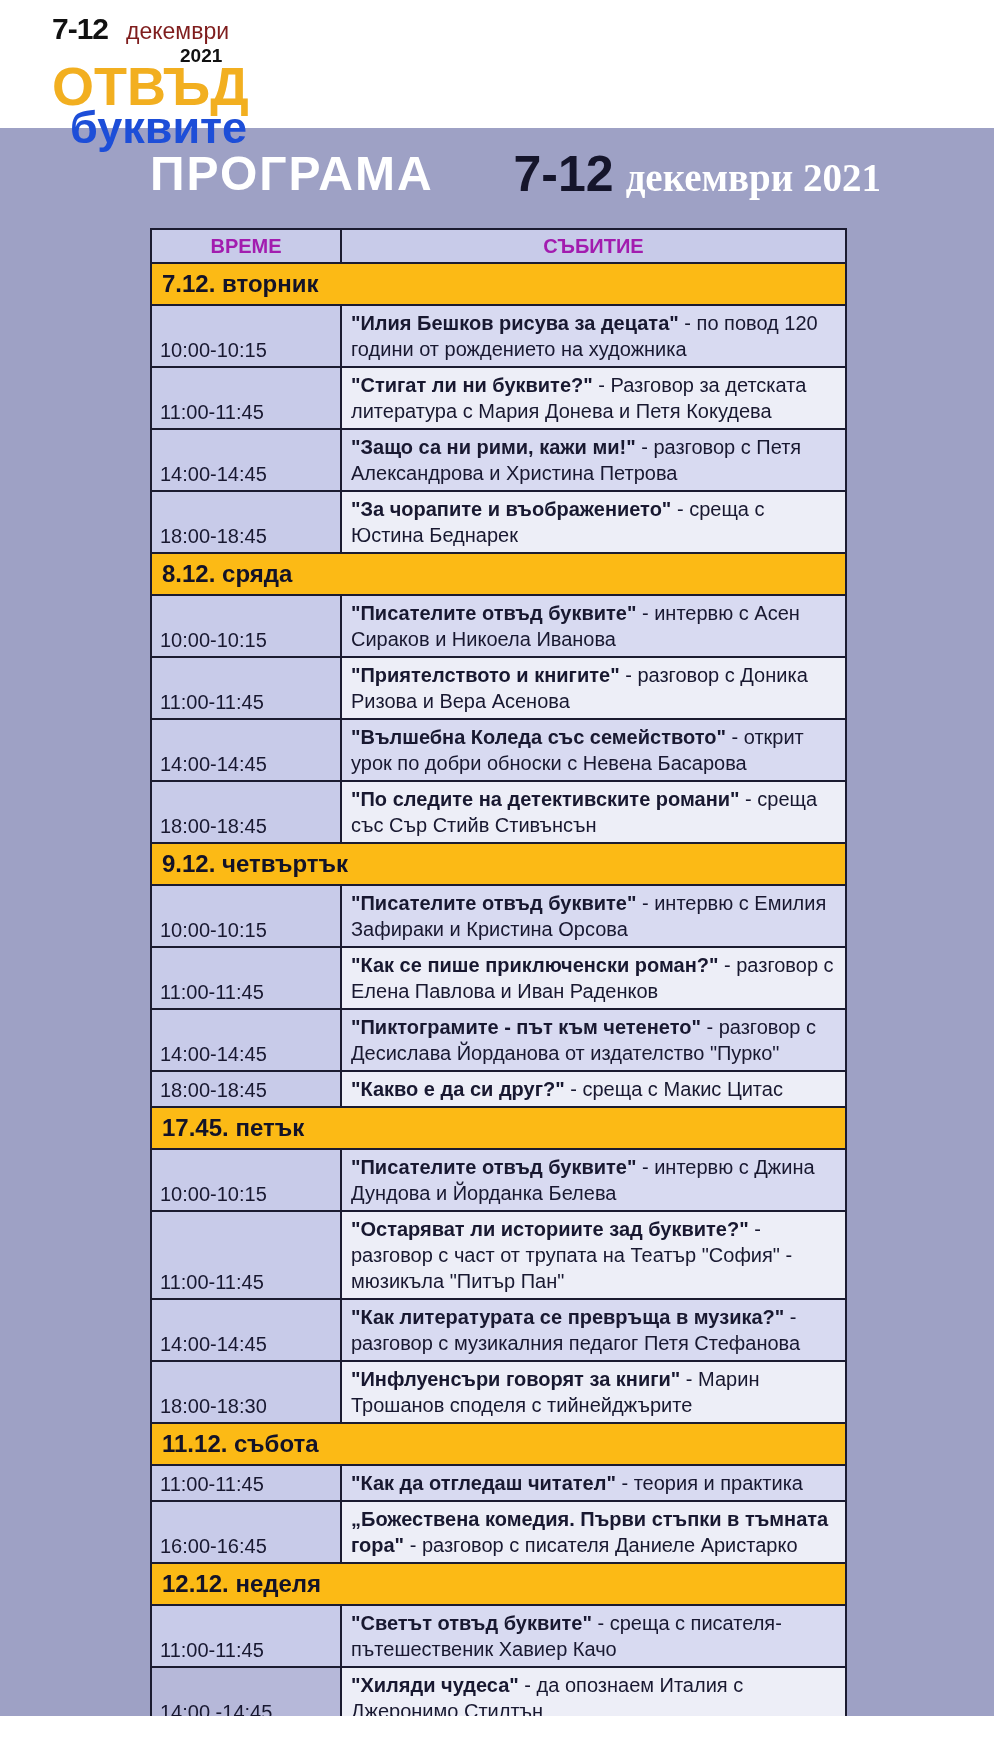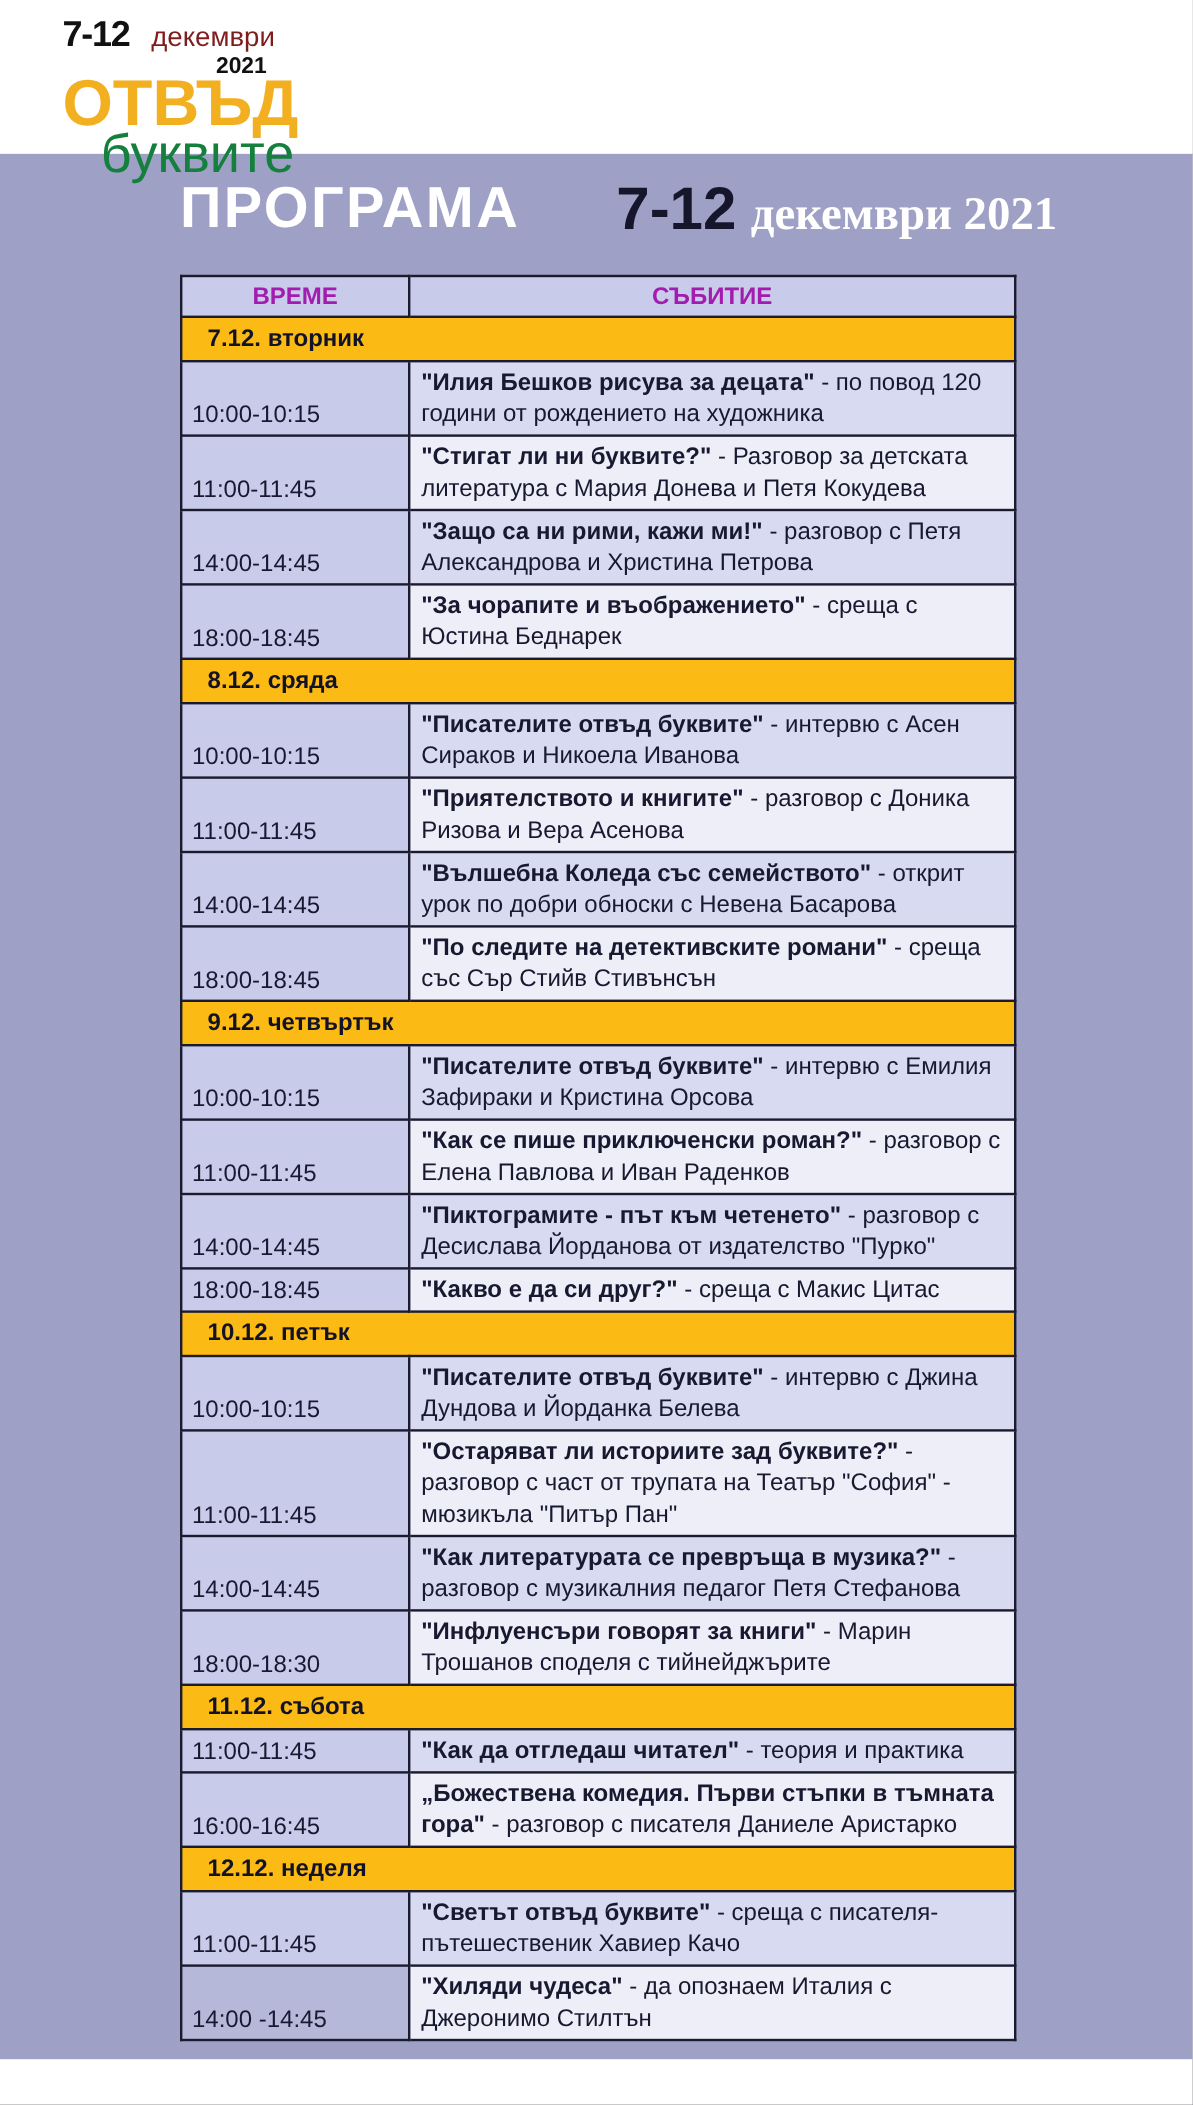--- a/index.html
+++ b/index.html
@@ -23,21 +23,21 @@
     font-family:"Liberation Sans",sans-serif;color:var(--text-dark);
   }
   
   .top-header{height:128px;position:relative;background:var(--header-bg);}
   .logo{position:absolute;left:52px;top:14px;line-height:1;}
   .logo-dates{white-space:nowrap;}
   .logo-range{font-size:30px;font-weight:800;color:#111;letter-spacing:-1px;}
   .logo-month{font-size:23px;font-weight:500;color:#7f1d1d;margin-left:18px;}
   .logo-year{font-size:19px;font-weight:700;color:#111;margin:2px 0 0 128px;}
   .logo-otvad{font-size:54px;font-weight:800;color:var(--yellow-logo);letter-spacing:0px;margin-top:-6px;}
-  .logo-bukvite{font-size:45px;font-weight:400;color:#15803d;margin:-8px 0 0 32px;letter-spacing:0px;}
+  .logo-bukvite{font-size:45px;font-weight:700;color:#1d4ed8;margin:-8px 0 0 18px;letter-spacing:0px;}
   
   .banner{
     height:38px;background:var(--yellow-banner);
     display:flex;align-items:center;justify-content:center;
     font-size:20px;font-weight:700;color:#221E3C;letter-spacing:.2px;white-space:nowrap;
   }
   
   .content{height:1588px;background:var(--bg-purple);padding-top:20px;overflow:hidden;}
   .heading{margin:0 0 16px 150px;display:flex;align-items:flex-start;line-height:52px;}
   .h-program{font-size:48px;font-weight:700;color:#fff;letter-spacing:2px;}
@@ -49,21 +49,21 @@
     border-collapse:collapse;table-layout:fixed;
     margin-left:150px;width:695px;background:transparent;
   }
   .schedule th,.schedule td{border:2px solid var(--border-c);}
   .schedule th{
     background:var(--lavender);color:#a21caf;
     font-size:20px;font-weight:700;height:34px;text-align:center;
   }
   td.day-band{
     background:var(--yellow-band);color:#131328;
-    font-size:20px;font-weight:700;padding:6px 21px;text-align:left;
+    font-size:24px;font-weight:700;padding:6px 10px;text-align:left;
   }
   td.time-cell{
     background:var(--lavender);vertical-align:bottom;
     font-size:20px;padding:3px 6px 4px 8px;color:var(--text-dark);white-space:nowrap;
   }
   td.time-cell.time-dark{background:var(--time-dark);}
   td.event-cell{
     font-size:20px;line-height:26px;padding:4px 6px 4px 9px;
     vertical-align:middle;color:var(--text-dark);
   }
@@ -159,21 +159,21 @@
           </tr>
           <tr>
             <td class="time-cell">14:00-14:45</td>
             <td class="event-cell shade-lavender"><strong>"Пиктограмите - път към четенето"</strong><span> - разговор с Десислава Йорданова от издателство "Пурко"</span></td>
           </tr>
           <tr>
             <td class="time-cell">18:00-18:45</td>
             <td class="event-cell shade-light"><strong>"Какво е да си друг?"</strong><span> - среща с Макис Цитас</span></td>
           </tr>
           <tr>
-            <td colspan="2" class="day-band">10.12. петък</td>
+            <td colspan="2" class="day-band">17.45. петък</td>
           </tr>
           <tr>
             <td class="time-cell">10:00-10:15</td>
             <td class="event-cell shade-lavender"><strong>"Писателите отвъд буквите"</strong><span> -  интервю с  Джина Дундова и Йорданка Белева</span></td>
           </tr>
           <tr>
             <td class="time-cell">11:00-11:45</td>
             <td class="event-cell shade-light"><strong>"Остаряват ли историите зад буквите?"</strong><span> - разговор с част от трупата на Театър "София" - мюзикъла "Питър Пан"</span></td>
           </tr>
           <tr>

